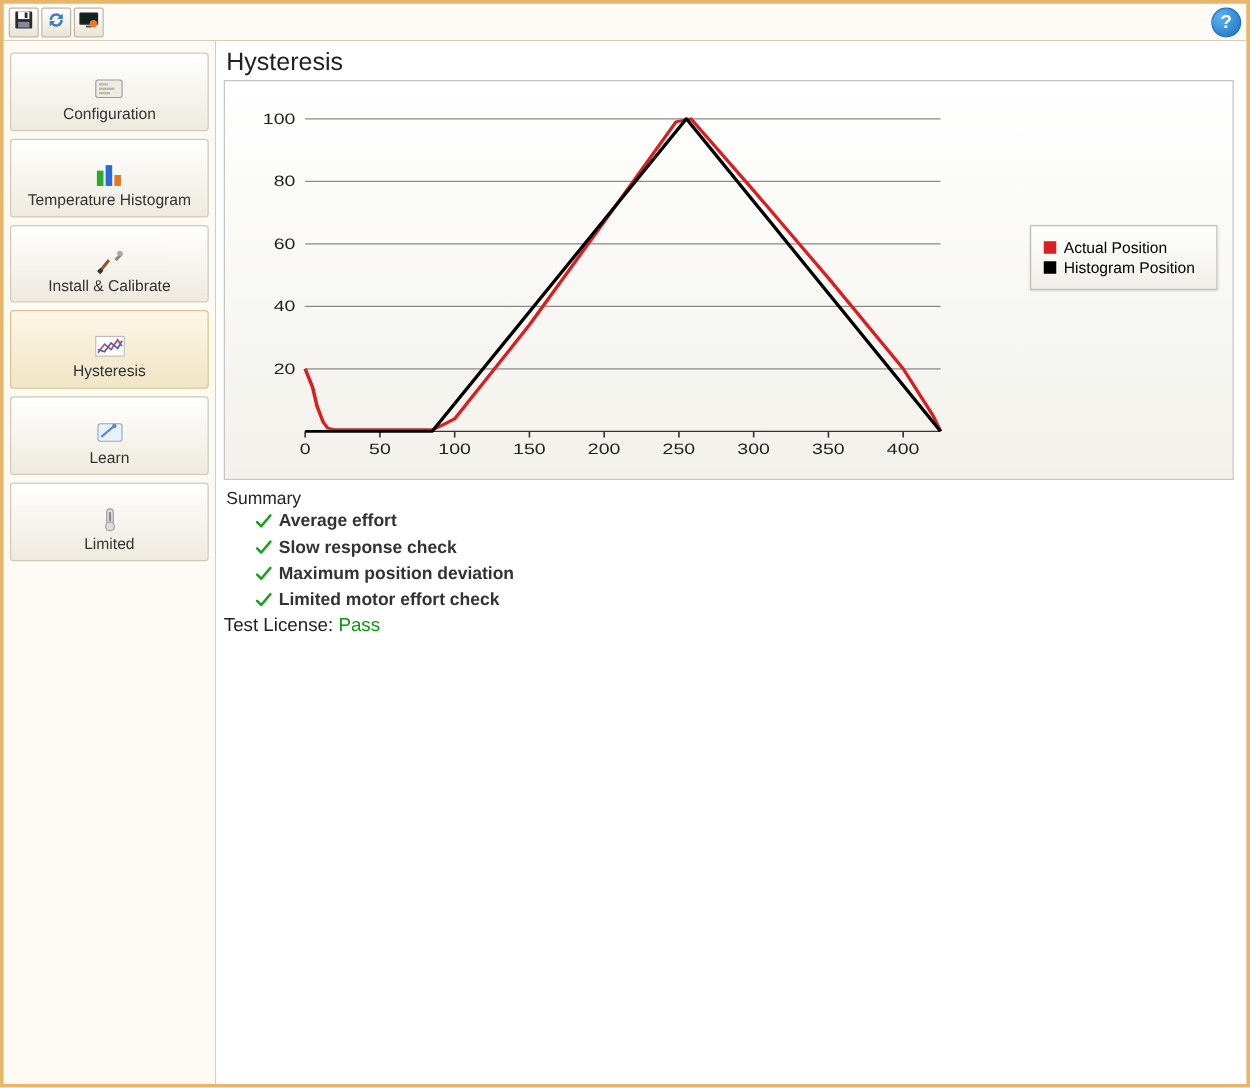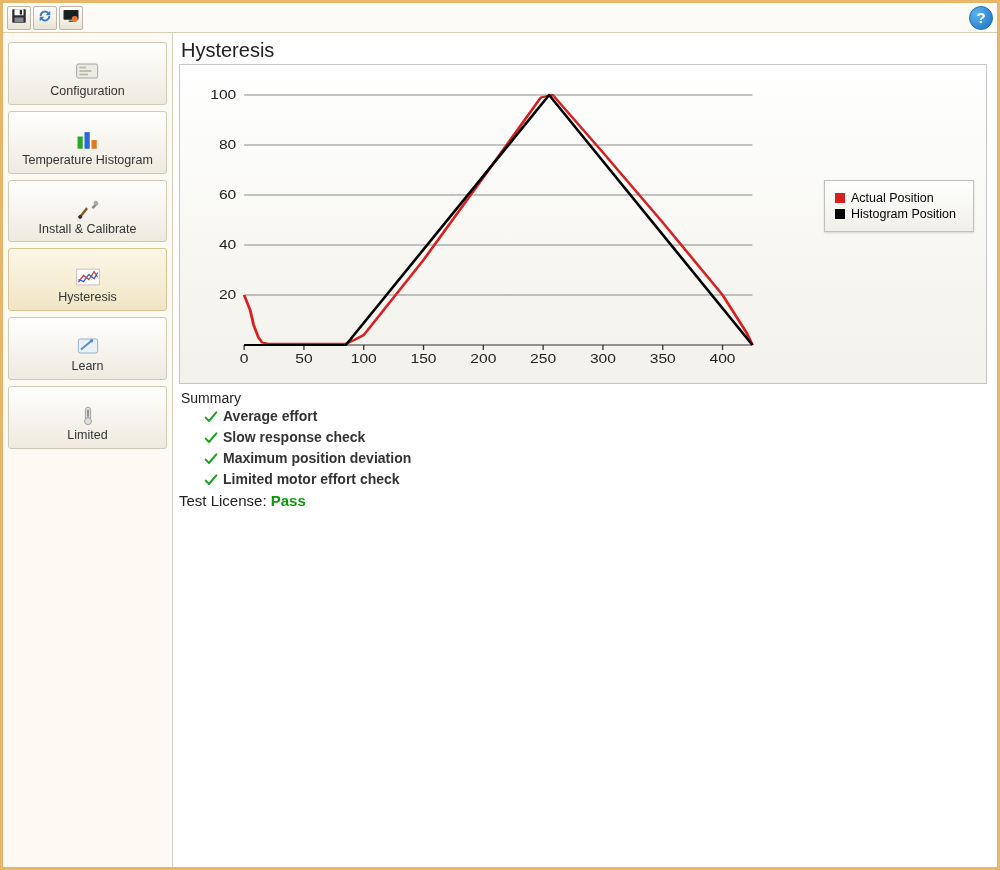--- a/index.html
+++ b/index.html
@@ -126,21 +126,21 @@
   .summary-list { margin-left: 24px; }
   .sum-row {
     display: flex; align-items: center; gap: 4px;
     font-size: 14px; color: #333;
     line-height: 1.5;
     font-weight: bold;
   }
   .check-ico { width:16px; height:16px; }
   .check-ico path { stroke: #1aa21a; stroke-width: 3; fill: none; stroke-linecap: round; stroke-linejoin: round; }
   .test-result { font-size: 15px; color:#222; margin-top:2px; }
-  .test-result .pass { color: #0a9a0a; font-weight: bold; }
+  .test-result .pass { color: #0a9a0a; font-weight: normal; }
 
   .axis text { font-size: 12px; fill: #222; }
   .axis line, .axis-baseline { stroke: #333; stroke-width:1; }
   .grid line { stroke: #8a8a8a; stroke-width:1; }
 </style>
 </head>
 <body>
 
 <div class="window">
 

